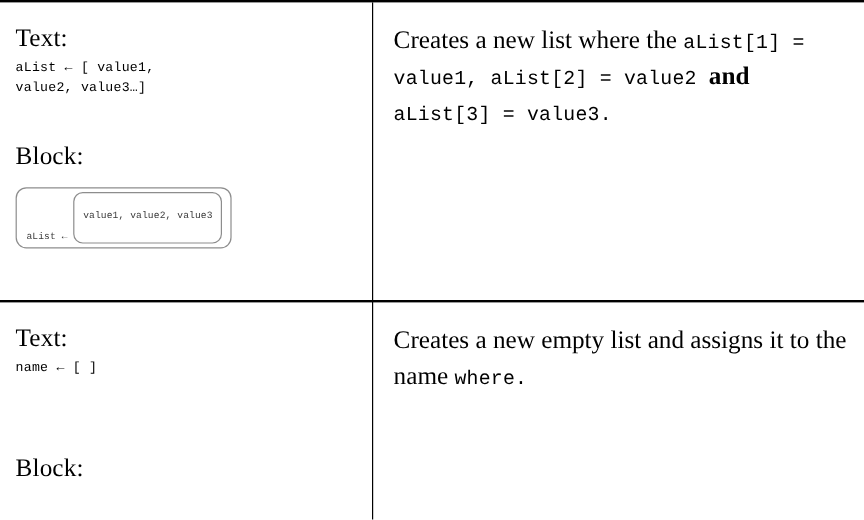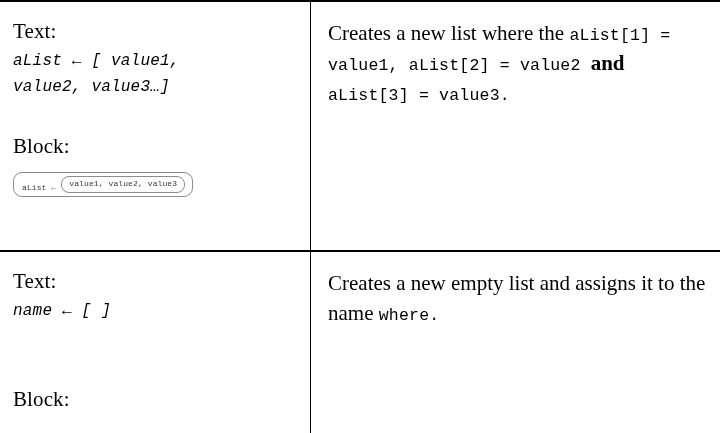--- a/index.html
+++ b/index.html
@@ -54,26 +54,25 @@
   .label {
     font-family: "Liberation Serif", serif;
     font-size: 21px;
     line-height: 1.22;
     margin: 0 0 4px 0;
     letter-spacing: 0.1px;
   }
 
   .code-block {
     font-family: "Liberation Mono", monospace;
-    font-size: 16px;
+    font-size: 11px;
     line-height: 1.62;
     margin: 0;
     white-space: pre-wrap;
     letter-spacing: 0.2px;
-    font-style: italic;
   }
 
   .spacer-lg { height: 34px; }
   .spacer-sm { height: 8px; }
 
   .desc {
     font-family: "Liberation Serif", serif;
     font-size: 21px;
     line-height: 1.42;
     margin: 0;
@@ -106,21 +105,21 @@
   }
   .block-head {
     display: inline-block;
     letter-spacing: 0.1px;
   }
   .block-slot {
     display: inline-block;
     border: 1.3px solid #8d8d8d;
     border-radius: 8px;
     background: #ffffff;
-    padding: 3px 7px;
+    padding: 16px 7px;
     letter-spacing: 0.1px;
     color: #3a3a3a;
   }
 </style>
 </head>
 <body>
 
 <div class="doc-table">
 
   <div class="col-divider"></div>

